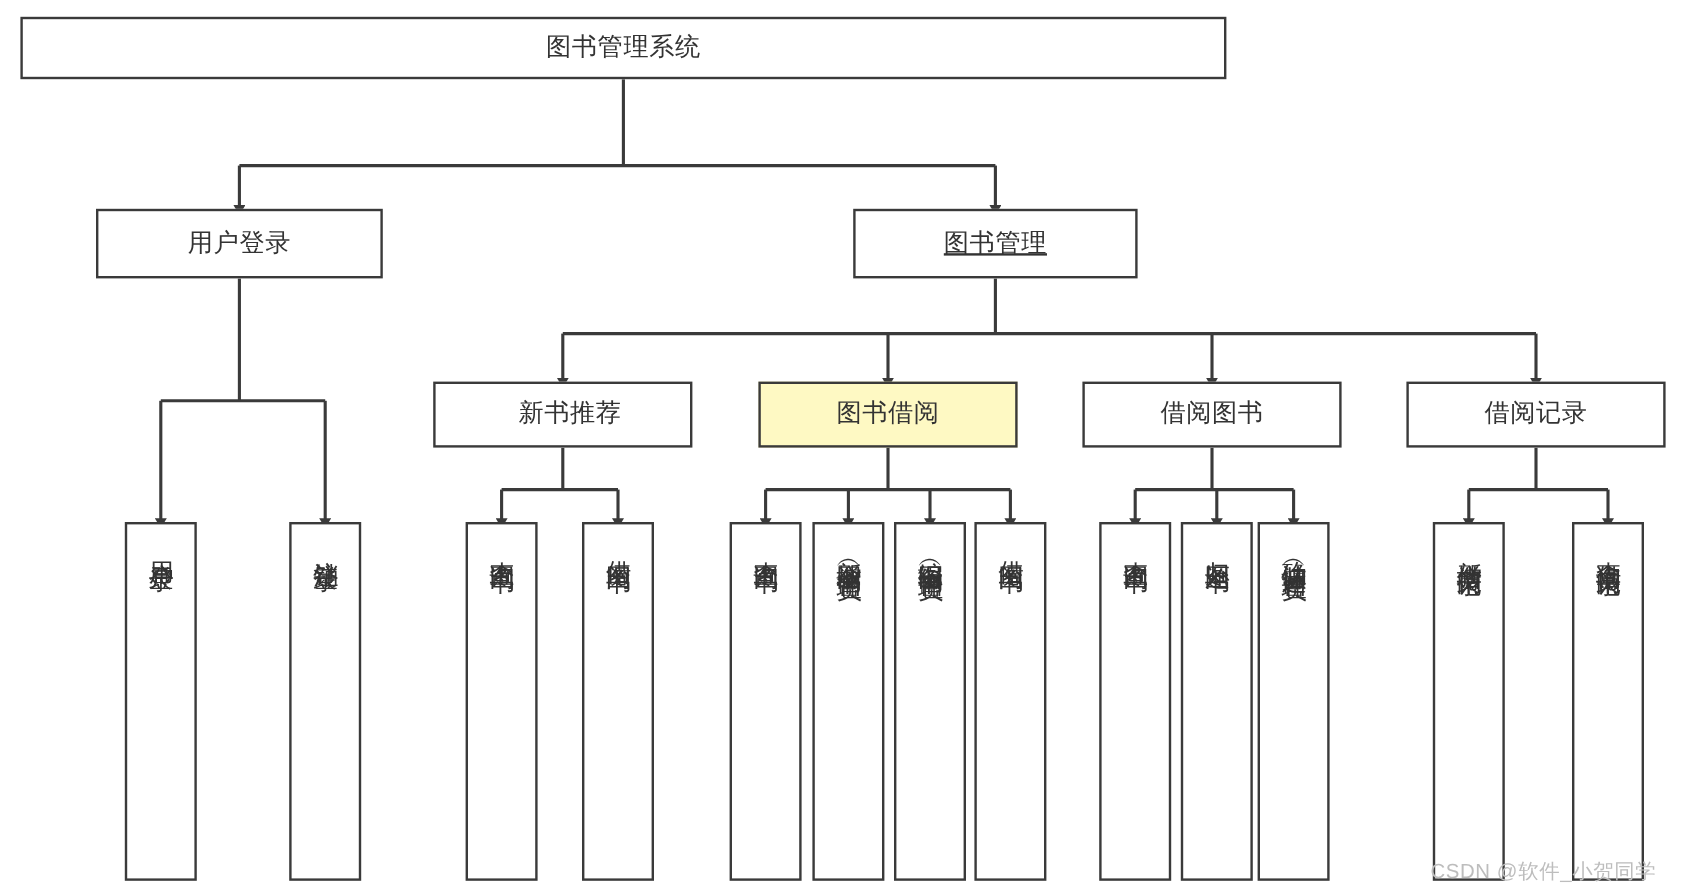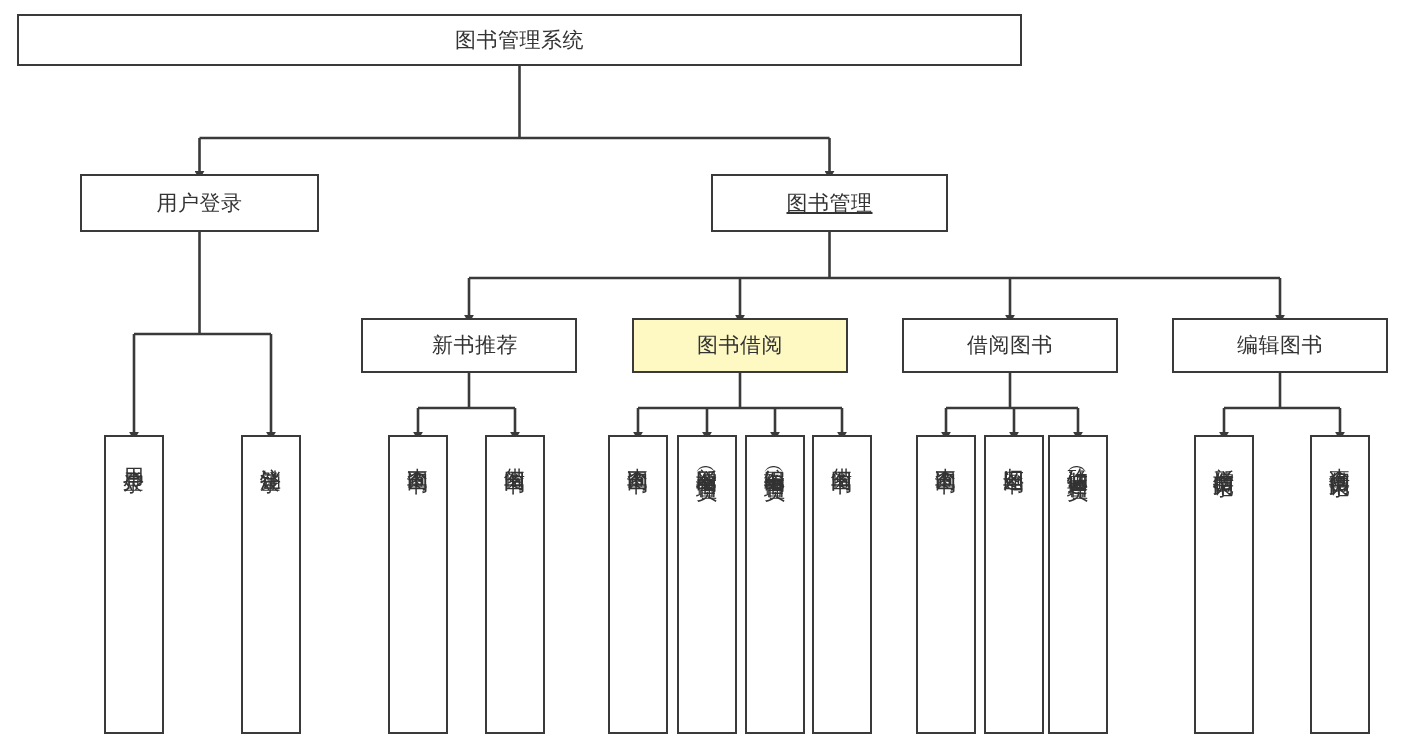--- a/index.html
+++ b/index.html
@@ -130,21 +130,21 @@
       <div class="node horizontal" style="left: 361px; top: 318px; width: 216px; height: 55px; border-color: rgb(58, 58, 58); background: rgb(255, 255, 255); padding-left: 12px;">
         <span class="node-label" style="color: rgb(51, 51, 51);">新书推荐</span>
       </div>
       <div class="node horizontal" style="left: 632px; top: 318px; width: 216px; height: 55px; border-color: rgb(58, 58, 58); background: #fef9c3;">
         <span class="node-label" style="color: rgb(51, 51, 51);">图书借阅</span>
       </div>
       <div class="node horizontal" style="left: 902px; top: 318px; width: 216px; height: 55px; border-color: rgb(58, 58, 58); background: rgb(255, 255, 255);">
         <span class="node-label" style="color: rgb(51, 51, 51);">借阅图书</span>
       </div>
       <div class="node horizontal" style="left: 1172px; top: 318px; width: 216px; height: 55px; border-color: rgb(58, 58, 58); background: rgb(255, 255, 255);">
-        <span class="node-label" style="color: rgb(51, 51, 51);">编辑图书</span>
+        <span class="node-label" style="color: rgb(51, 51, 51);">借阅记录</span>
       </div>
       <div class="node vertical" style="left: 104px; top: 435px; width: 60px; height: 299px; border-color: rgb(58, 58, 58); background: rgb(255, 255, 255);">
         <span class="node-label" style="color: rgb(51, 51, 51);">用户登录</span>
       </div>
       <div class="node vertical" style="left: 241px; top: 435px; width: 60px; height: 299px; border-color: rgb(58, 58, 58); background: rgb(255, 255, 255);">
         <span class="node-label" style="color: rgb(51, 51, 51);">注销登录</span>
       </div>
       <div class="node vertical" style="left: 388px; top: 435px; width: 60px; height: 299px; border-color: rgb(58, 58, 58); background: rgb(255, 255, 255);">
         <span class="node-label" style="color: rgb(51, 51, 51);">查询图书</span>
       </div>
@@ -173,14 +173,15 @@
         <span class="node-label" style="color: rgb(51, 51, 51);">确认归还（管理员）</span>
       </div>
       <div class="node vertical" style="left: 1194px; top: 435px; width: 60px; height: 299px; border-color: rgb(58, 58, 58); background: rgb(255, 255, 255);">
         <span class="node-label" style="color: rgb(51, 51, 51);">新增借阅记录</span>
       </div>
       <div class="node vertical" style="left: 1310px; top: 435px; width: 60px; height: 299px; border-color: rgb(58, 58, 58); background: rgb(255, 255, 255);">
         <span class="node-label" style="color: rgb(51, 51, 51);">查询借阅记录</span>
       </div>
     </div>
 
+  <div class="watermark" style="left: 1192px; top: 715px; color: rgb(189, 189, 189);">CSDN @软件_小贺同学</div>
 
 </div>
 
 </body></html>

